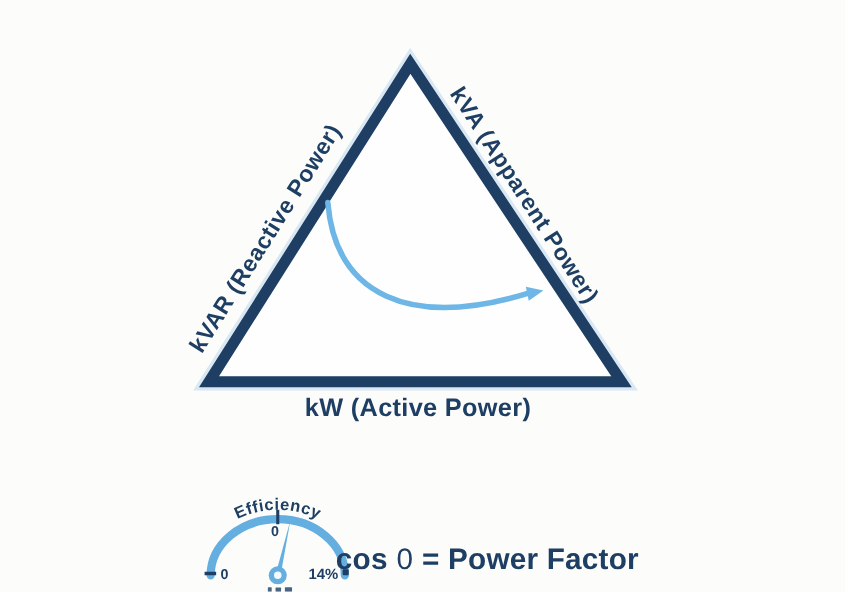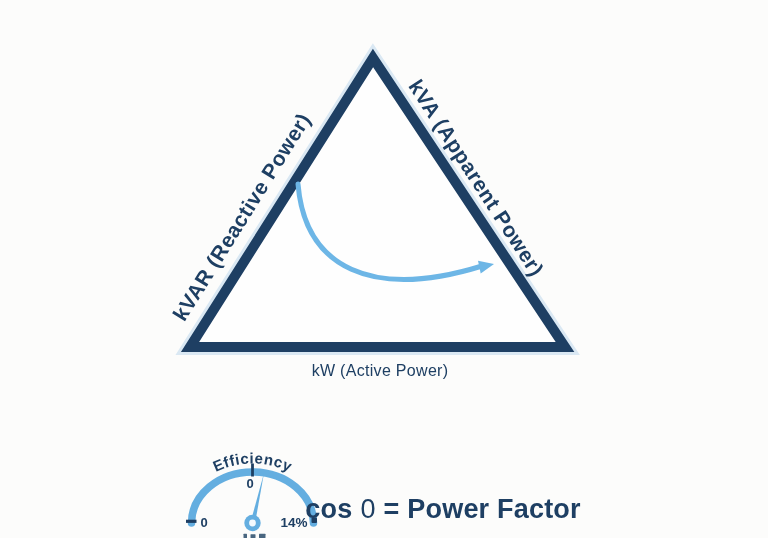--- a/index.html
+++ b/index.html
@@ -28,21 +28,21 @@
     left: 476px; top: 178px;
     font-size: 21px; font-weight: 700; letter-spacing: 0.5px;
     transform: translate(-50%, -50%) rotate(57deg);
   }
   .lbl-angle {
     left: 378px; top: 304px;
     font-size: 20px; font-weight: 600; letter-spacing: 0.2px;
   }
   .lbl-kw {
     left: 380px; top: 371px;
-    font-size: 16px; font-weight: 400; letter-spacing: 0.3px;
+    font-size: 23px; font-weight: 700; letter-spacing: 0.3px;
   }
   .lbl-eq {
     left: 443px; top: 509px;
     font-size: 27px; font-weight: 700; letter-spacing: 0.2px; text-align: center;
   }
   .lbl-eq .theta { font-weight: 400; margin: 0 8px; }
   .lbl-gauge-min   { left: 204px; top: 522px; font-size: 13px; font-weight: 700; }
   .lbl-gauge-max   { left: 294px; top: 522px; font-size: 13.5px; font-weight: 700; }
   .lbl-gauge-ttick { left: 250px; top: 483px; font-size: 13px; font-weight: 700; }
 </style>

